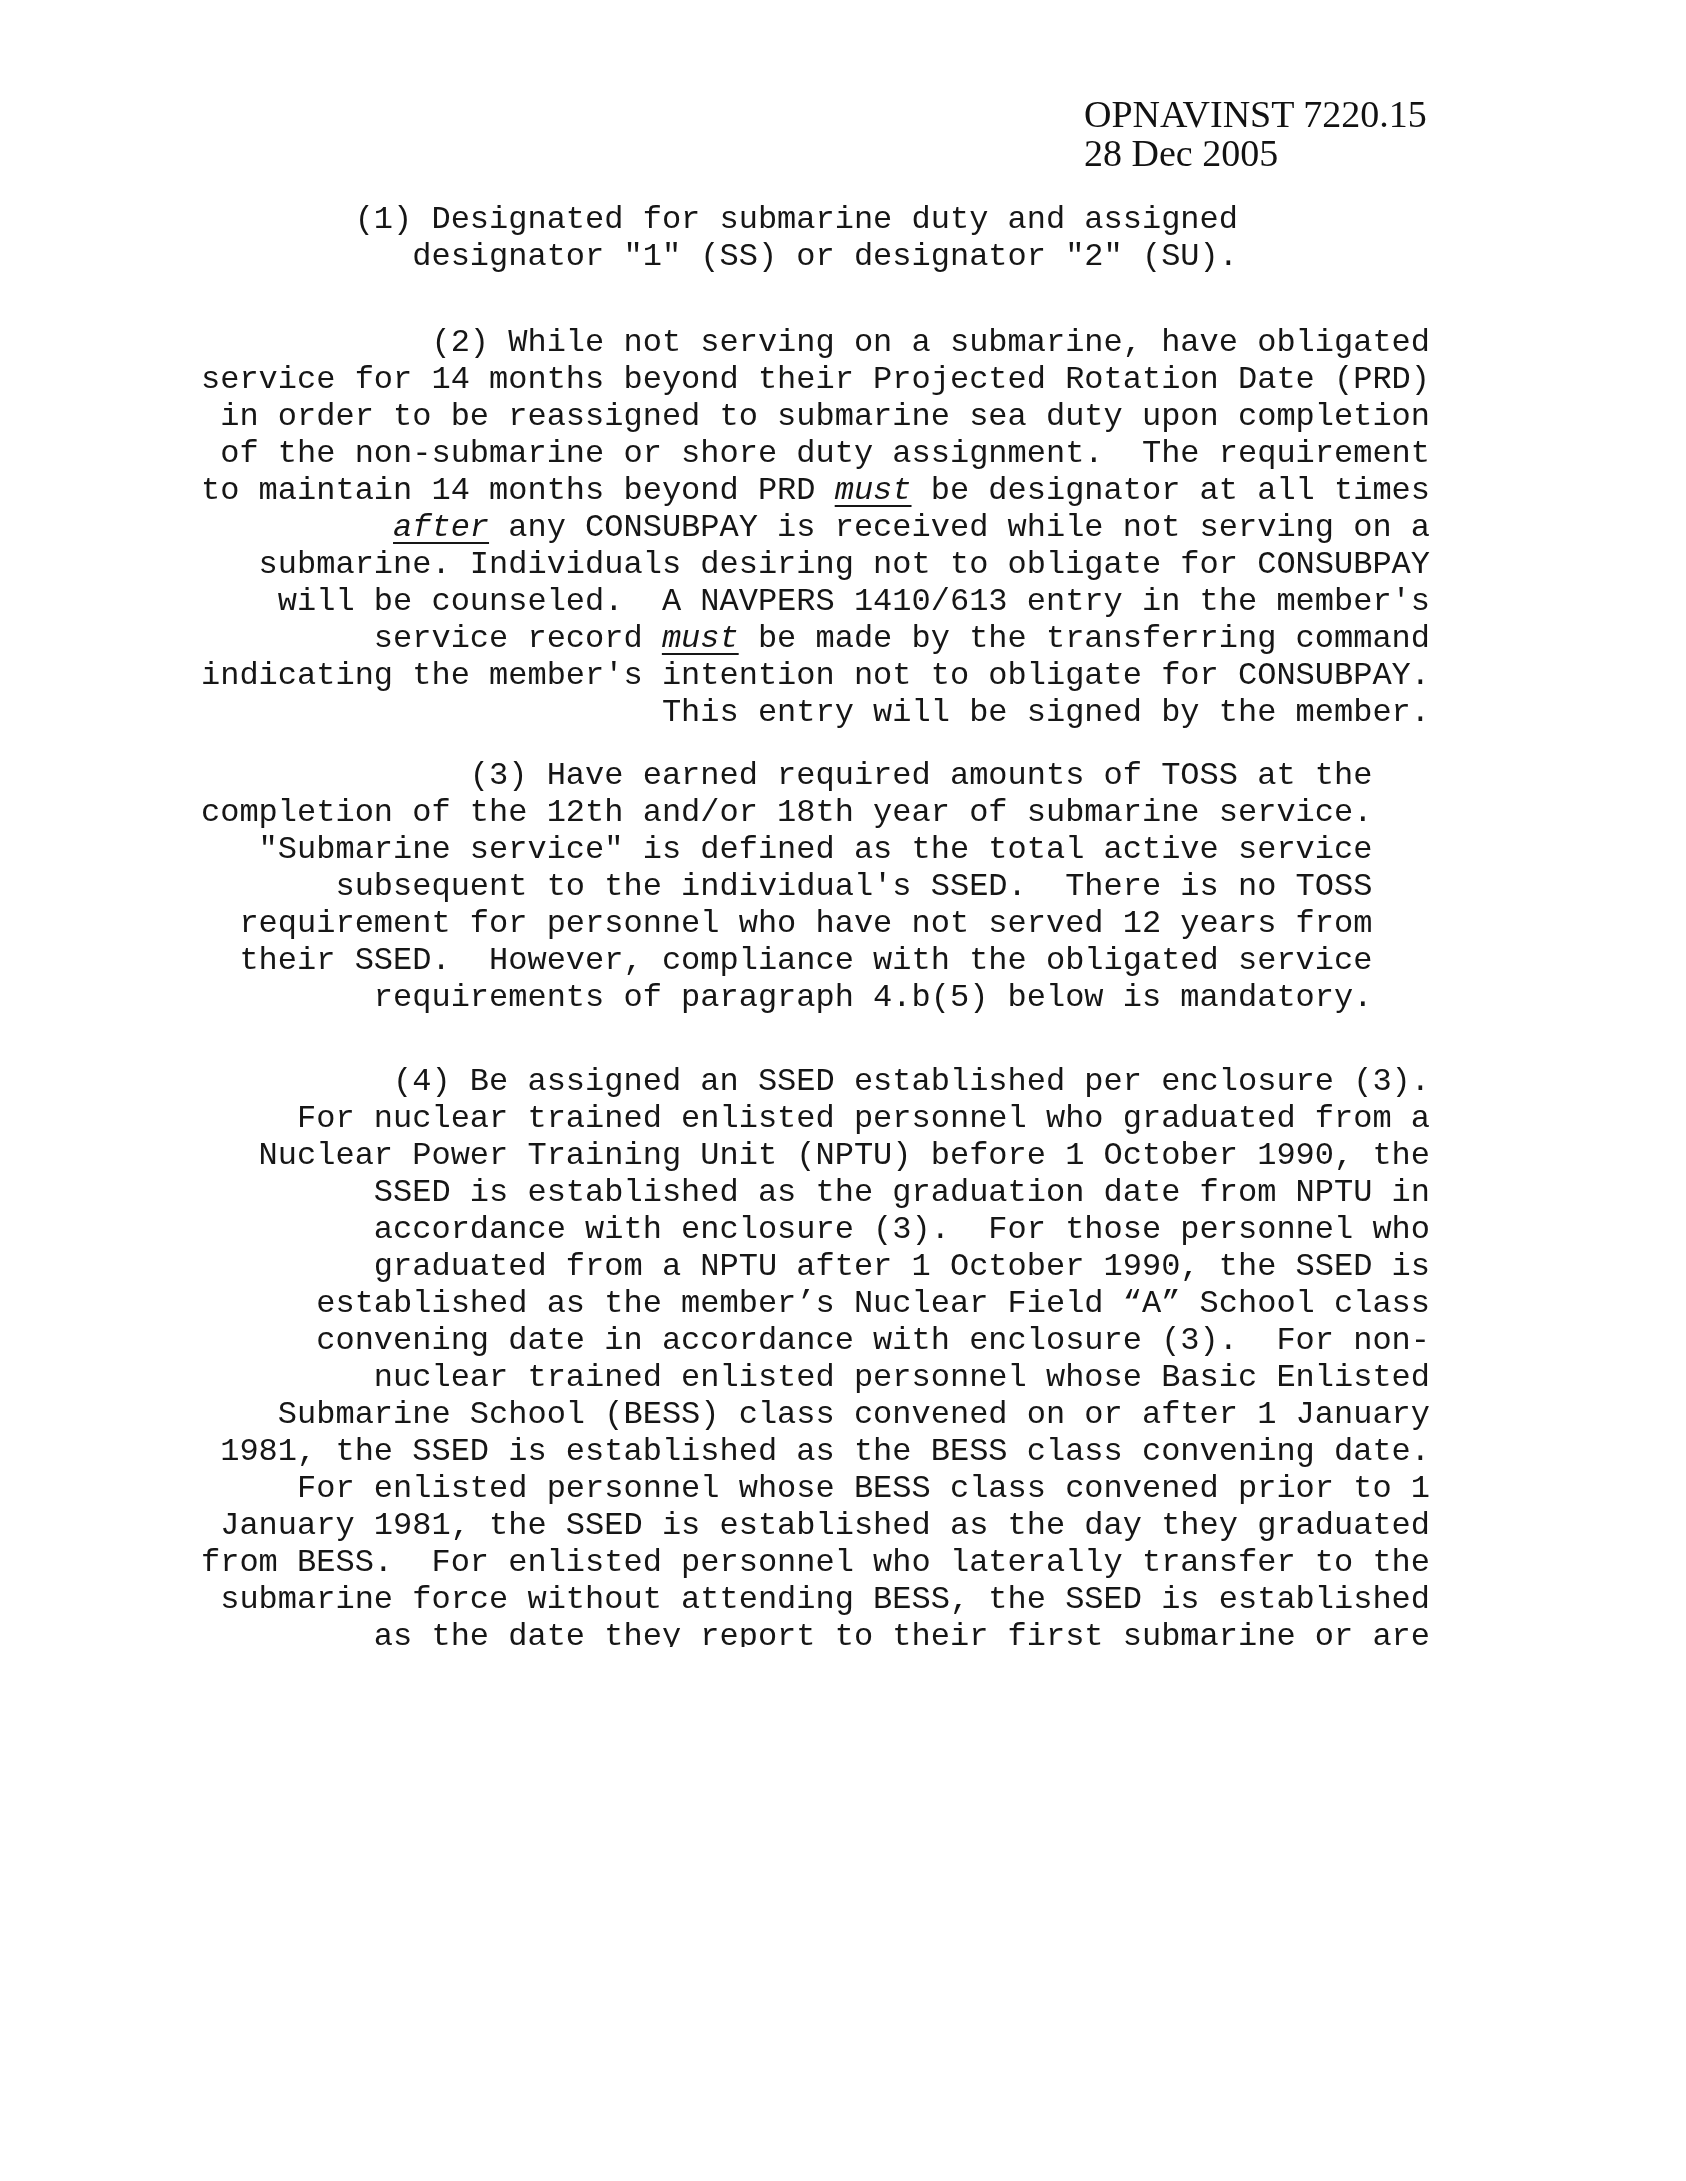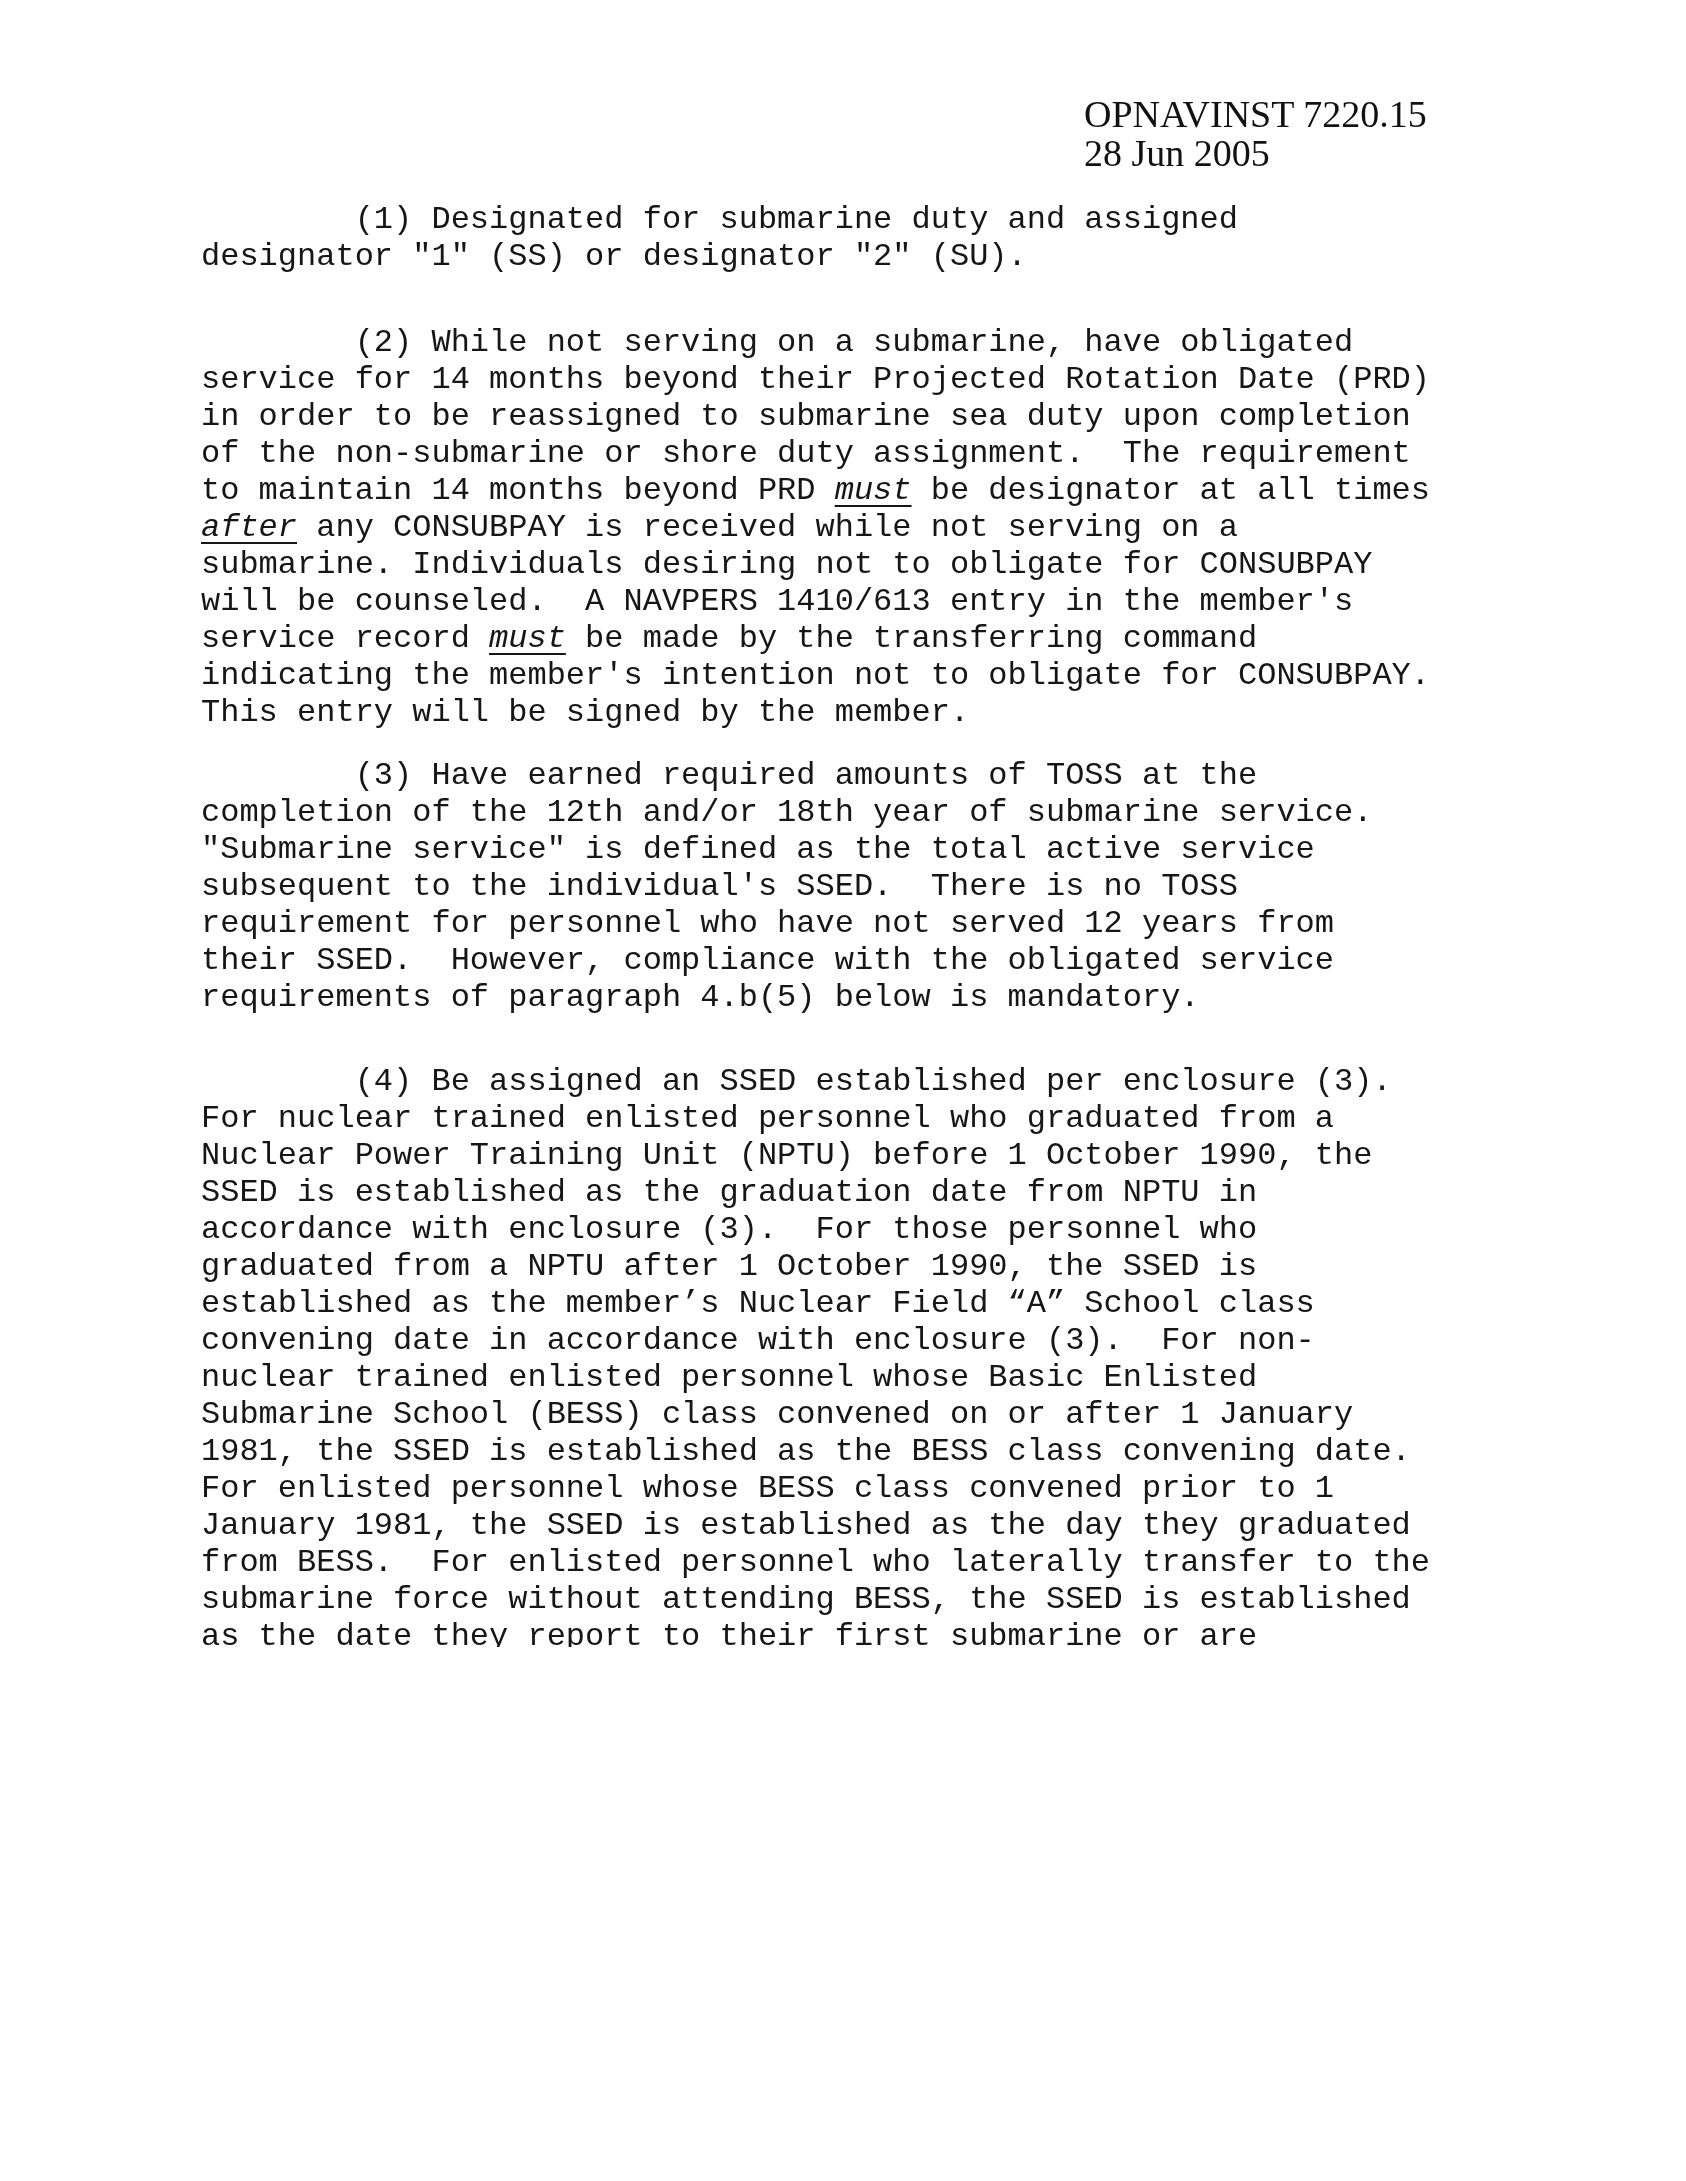--- a/index.html
+++ b/index.html
@@ -27,20 +27,21 @@
   }
   .para {
     position: absolute;
     left: 201px;
     margin: 0;
     font-family: "Liberation Mono", monospace;
     font-size: 32px;
     line-height: 37px;
     white-space: pre;
     color: #161616;
+    text-align: right;
   }
   .para .u {
     text-decoration: underline;
     text-decoration-thickness: 2.3px;
     text-underline-offset: 6.4px;
     font-style: italic;
   }
   .page-number {
     position: absolute;
     left: 0;
@@ -53,21 +54,21 @@
     color: #121212;
   }
 </style>
 </head>
 <body>
 
 <div class="page">
 
   <div class="doc-header">
     <div>OPNAVINST 7220.15</div>
-    <div>28 Jun 2005</div>
+    <div>28 Dec 2005</div>
   </div>
 
   <pre class="para" style="top:201px"><span>        (1) Designated for submarine duty and assigned
 designator "1" (SS) or designator "2" (SU).</span></pre>
 
   <pre class="para" style="top:324px"><span>        (2) While not serving on a submarine, have obligated
 service for 14 months beyond their Projected Rotation Date (PRD)
 in order to be reassigned to submarine sea duty upon completion
 of the non-submarine or shore duty assignment.  The requirement
 to maintain 14 months beyond PRD </span><span class="u">must</span><span> be designator at all times

